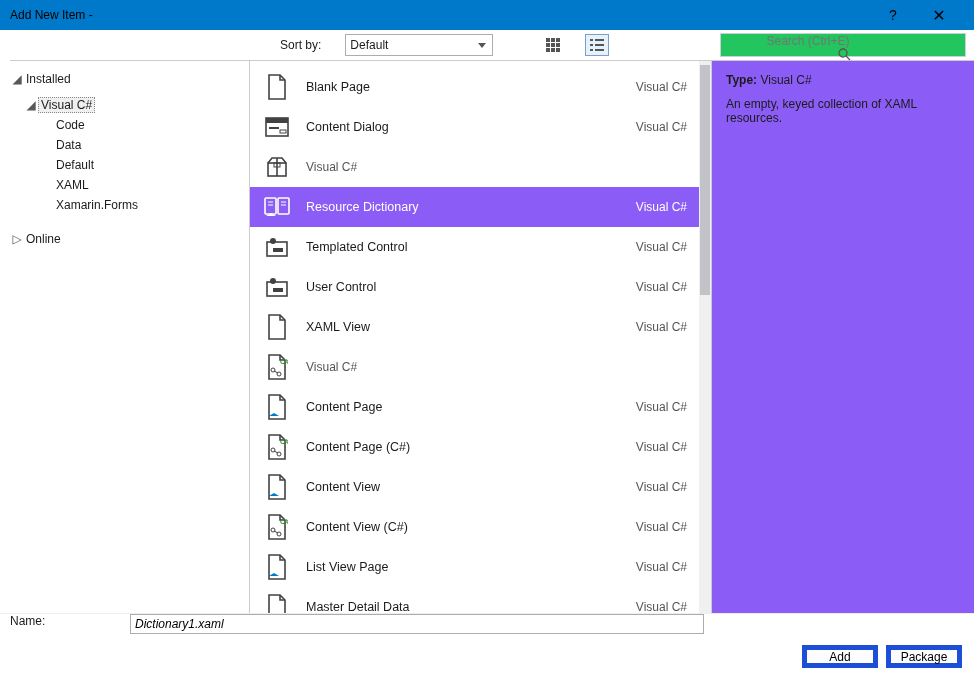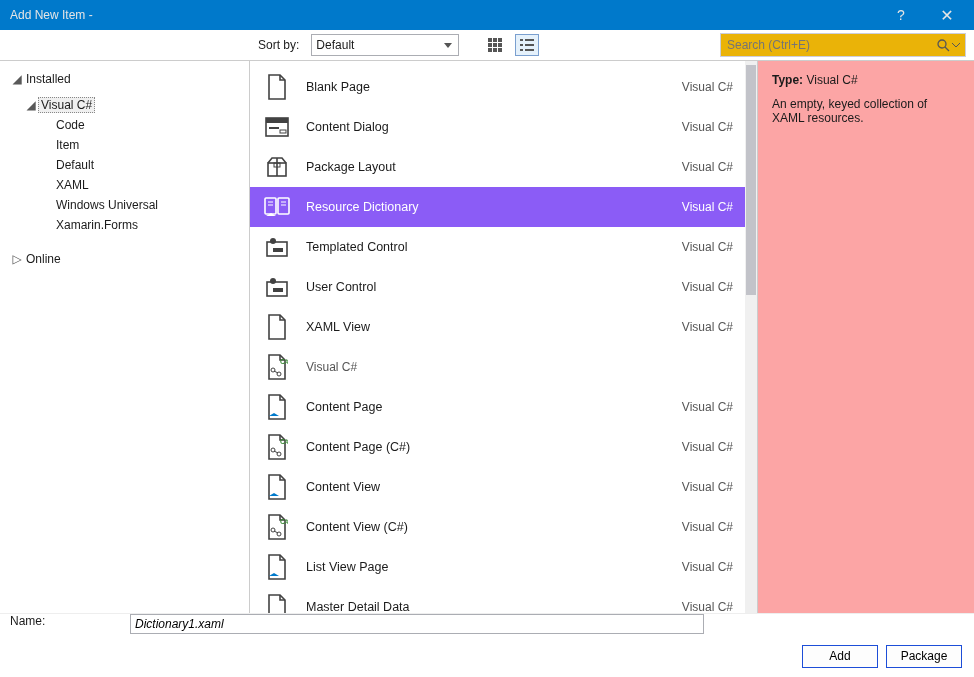--- a/index.html
+++ b/index.html
@@ -1,31 +1,31 @@
 <!DOCTYPE html>
 <html><head>
 <meta charset="utf-8">
 <style>
   * { box-sizing: border-box; margin: 0; padding: 0; font-family: "Segoe UI", Tahoma, sans-serif; }
   body { width: 974px; height: 677px; background: #fff; font-size: 12px; color: #1b1b1b; overflow: hidden; }
 
-  .titlebar { height: 30px; background: #0079cb; color: #e5e5e5; display: flex; align-items: center; padding: 0 4px 0 10px; }
+  .titlebar { height: 30px; background: #0079cb; color: #000000; display: flex; align-items: center; padding: 0 12px 0 10px; }
   .titlebar .title { flex: 1; font-size: 12px; }
   .titlebar .tbtn { width: 46px; height: 30px; display: flex; align-items: center; justify-content: center; cursor: pointer; font-size: 14px; }
   .titlebar .tbtn.close { font-size: 16px; }
 
-  .toolbar { height: 31px; border-bottom: 1px solid #ccc; display: flex; align-items: center; padding: 0 8px; gap: 8px; }
+  .toolbar { height: 31px; border-bottom: 1px solid #ccc; display: flex; align-items: center; padding: 0 8px; gap: 20px; margin-left: 10px; }
   .toolbar-left { width: 242px; }
   .sort-label { font-size: 12px; margin-right: 4px; }
   .sort-select { border: 1px solid #abadb3; height: 22px; width: 148px; font-size: 12px; padding: 0 18px 0 4px; background: #fff; position: relative; display:inline-flex; align-items:center;}
   .sort-select::after { content: ""; position: absolute; right: 6px; top: 8px; border-left: 4px solid transparent; border-right: 4px solid transparent; border-top: 5px solid #555; }
   .view-btn { width: 24px; height: 22px; border: 1px solid transparent; display: inline-flex; align-items: center; justify-content: center; cursor: pointer; }
   .view-btn.act { border-color: #7a9fcf; background:#e5f1fb; }
   .spacer { flex: 1; }
-  .searchbox { width: 246px; height: 24px; border: 1px solid #cccedb; display: flex; align-items: center; padding: 0 4px 0 6px; color: #717171; background:#eab308; }
+  .searchbox { width: 246px; height: 24px; border: 1px solid #cccedb; display: flex; align-items: center; padding: 0 4px 0 6px; color: #717171; background:#22c55e;flex-direction:column; }
   .searchbox input { border: none; outline: none; flex: 1; font-size: 12px; color: #555; background:transparent; }
   .searchbox .sicon { width:16px; display:flex; align-items:center; justify-content:center;}
   .searchbox .caret { width:10px; display:flex; align-items:center; justify-content:center; color:#555;}
 
   .main { display: flex; height: 552px; }
   .sidebar { width: 250px; border-right: 1px solid #ccc; padding: 8px 0 0 10px; background:#fff;}
   .tree-root { font-size: 12px; }
   .tree-item { display: flex; align-items: center; height: 20px; cursor: pointer; }
   .tree-item .arrow { width: 14px; text-align:center; color:#595959;}
   .tree-item.level0 { font-weight: normal; }
@@ -39,30 +39,30 @@
   .list-inner { position:absolute; left:0; right:12px; top:0; bottom:0; overflow:hidden; padding-top:6px;}
   .row { height: 40px; display: flex; align-items: center; padding: 0 12px 0 14px; cursor: pointer; }
   .row.selected { background: #8b5cf6; color: #fff; }
   .row .icon { width: 26px; height: 26px; margin-right: 16px; display: flex; align-items: center; justify-content: center; }
   .row .name { flex: 1; font-size: 12.5px; }
   .row .lang { font-size: 12px; color: #555; }
   .row.selected .lang { color: #fff; }
   .scrollbar { position: absolute; right: 0; top: 0; bottom: 0; width: 12px; background: #f0f0f0; }
   .thumb { position: absolute; right: 1px; width: 10px; top: 4px; height: 230px; background: #c2c3c9; }
 
-  .descpane { width: 216px; padding: 12px 14px; font-size: 12px; background:#fca5a5;}
+  .descpane { width: 262px; padding: 12px 14px; font-size: 12px; background:#8b5cf6;}
   .descpane .typeline { margin-bottom: 10px; }
   .descpane .typeline b { font-weight: 600; }
 
   .namebar { height: 28px; display: flex; align-items: flex-start; padding: 0 10px; border-top: 1px solid #eee; background:#fff;}
   .namebar .lbl { width: 120px; font-size: 12px; }
   .namebar input { width: 574px; height: 20px; border: 1px solid #abadb3; font-size: 12px; padding: 0 4px; font-style: italic; }
 
   .buttonbar { height: 30px; display: flex; justify-content: flex-end; align-items: center; padding: 0 12px; gap: 8px; margin-top:0;}
-  .btn { width: 76px; height: 23px; border: 1px solid #1d4ed8; background: #fdfdfd; font-size: 12px; cursor: pointer; }
+  .btn { width: 76px; height: 23px; border: 5px solid #1d4ed8; background: #fdfdfd; font-size: 12px; cursor: pointer; }
 
   svg { display:block; }
 </style>
 </head>
 <body>
 
 <div class="titlebar">
   <div class="title">Add New Item -</div>
   <div class="tbtn">?</div>
   <div class="tbtn close">✕</div>
@@ -126,30 +126,27 @@
       <div style="height:6px"></div>
       <div class="tree-item level1">
         <span class="arrow">◢</span>
         <span class="label sel">Visual C#</span>
       </div>
       <div id="tree-children">
           <div class="tree-item level2">
             <span class="label">Code</span>
           </div>
           <div class="tree-item level2">
-            <span class="label">Item</span>
+            <span class="label">Data</span>
           </div>
           <div class="tree-item level2">
             <span class="label">Default</span>
           </div>
           <div class="tree-item level2">
             <span class="label">XAML</span>
-          </div>
-          <div class="tree-item level2">
-            <span class="label">Windows Universal</span>
           </div>
           <div class="tree-item level2">
             <span class="label">Xamarin.Forms</span>
           </div>
         </div>
       <div class="tree-item level0 online">
         <span class="arrow">▷</span>
         <span class="label">Online</span>
       </div>
     </div>
@@ -181,21 +178,20 @@
         </div>
         <div class="row">
           <span class="icon">
             <svg width="24" height="24" viewBox="0 0 24 24">
               <rect x="3" y="8" width="18" height="13" fill="none" stroke="#424242" stroke-width="1.6"></rect>
               <path d="M3 8 L7 3 H17 L21 8" fill="none" stroke="#424242" stroke-width="1.6"></path>
               <line x1="12" y1="3" x2="12" y2="21" stroke="#424242" stroke-width="1.6"></line>
               <rect x="9" y="8" width="6" height="4" fill="none" stroke="#424242"></rect>
             </svg>
           </span>
-          <span class="name">Package Layout</span>
           <span class="lang">Visual C#</span>
         </div>
         <div class="row selected">
           <span class="icon">
             <svg width="26" height="22" viewBox="0 0 26 22">
               <rect x="1" y="2" width="11" height="16" rx="1" fill="none" stroke="#fff" stroke-width="1.6"></rect>
               <rect x="14" y="2" width="11" height="16" rx="1" fill="none" stroke="#fff" stroke-width="1.6"></rect>
               <line x1="4" y1="6" x2="9" y2="6" stroke="#fff"></line>
               <line x1="4" y1="9" x2="9" y2="9" stroke="#fff"></line>
               <line x1="17" y1="6" x2="22" y2="6" stroke="#fff"></line>

